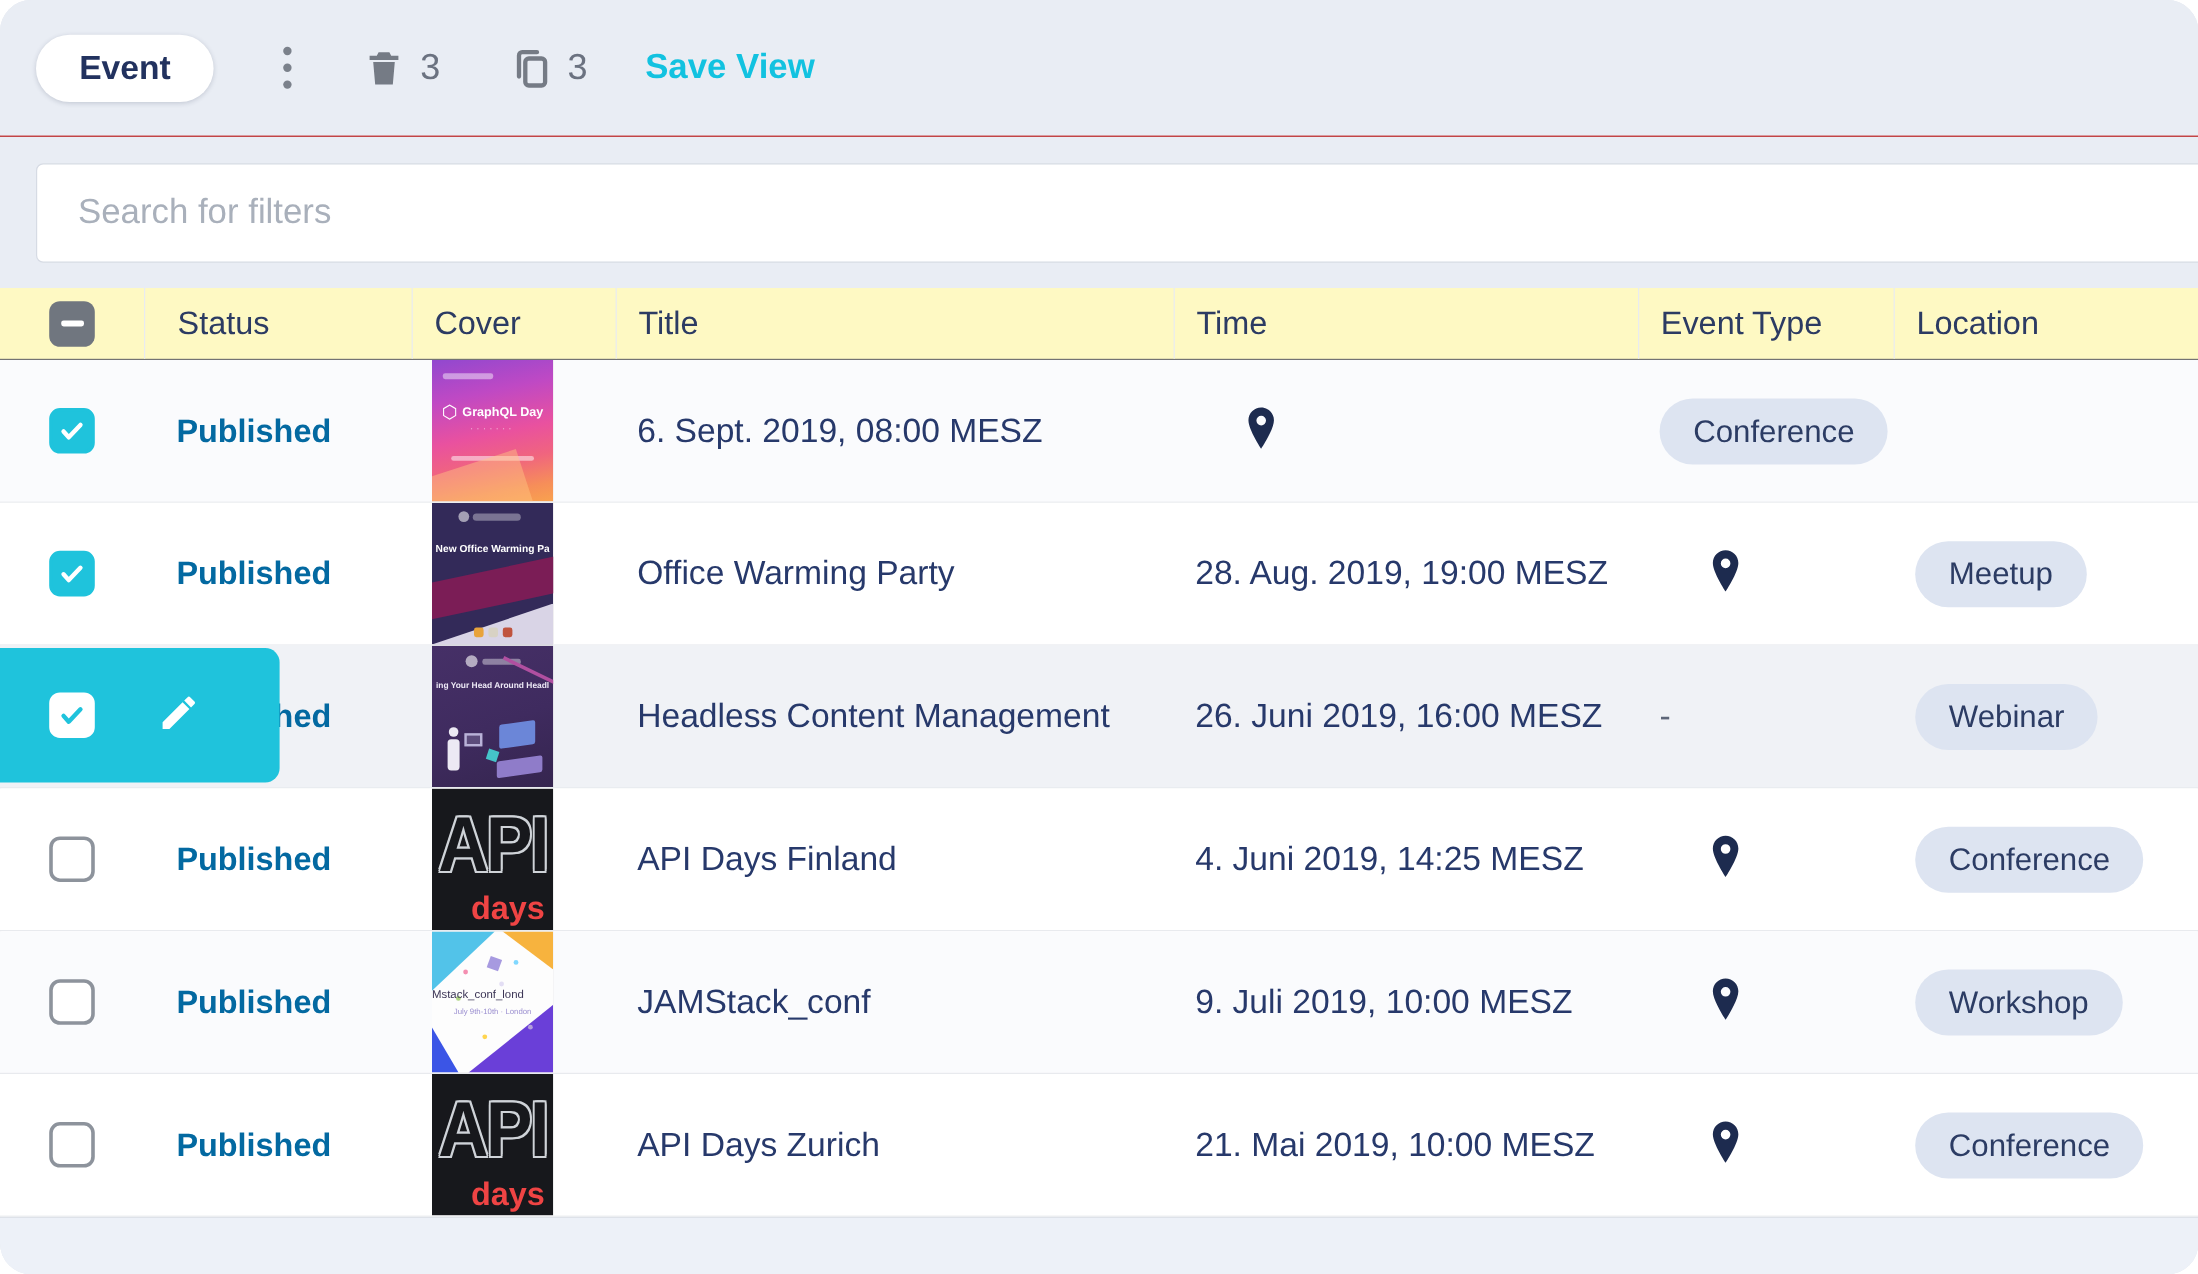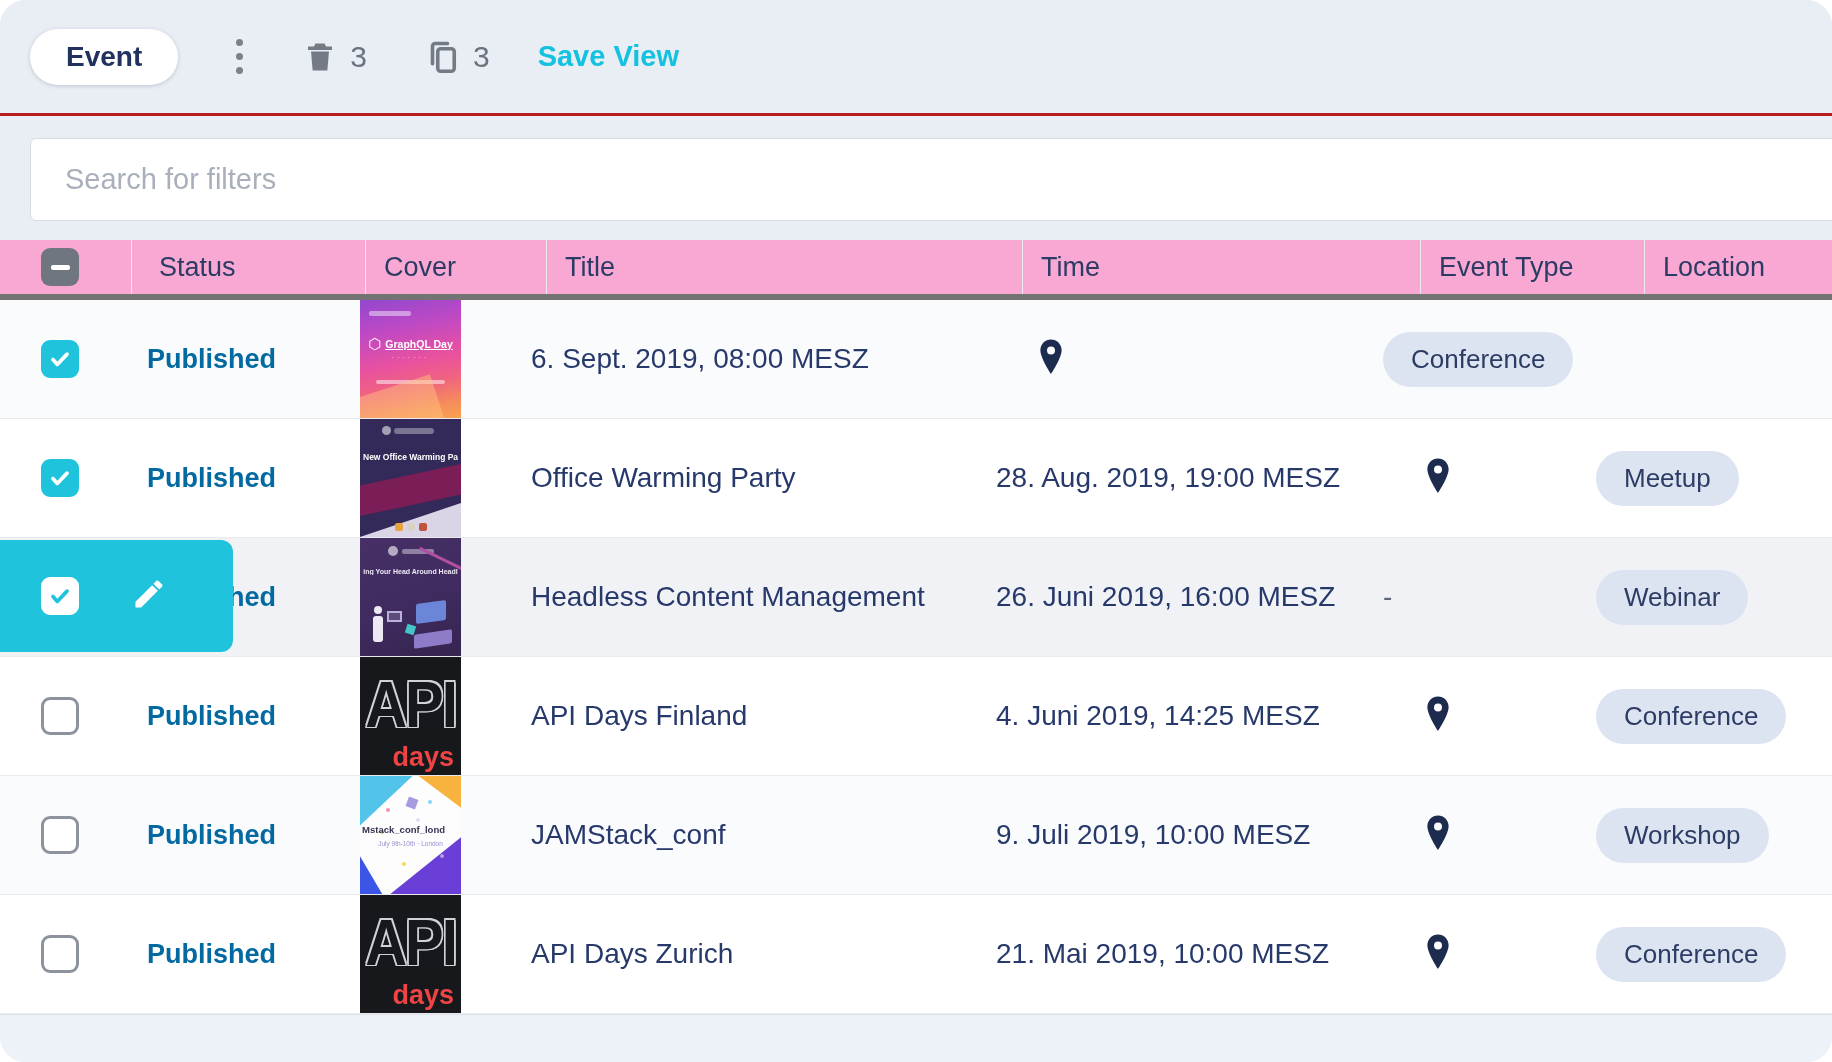--- a/index.html
+++ b/index.html
@@ -13,28 +13,28 @@
     font-family:inherit;font-size:28px;font-weight:600;color:#22325f;display:flex;align-items:center;
     box-shadow:0 1px 4px rgba(40,50,80,.20);cursor:pointer;}
   .kebab{margin-left:56px;width:10px;display:flex;flex-direction:column;align-items:center;gap:7px;cursor:pointer;}
   .kebab i{width:7px;height:7px;border-radius:50%;background:#7b818b;}
   .tool-ic{margin-left:58px;display:flex;align-items:center;cursor:pointer;}
   .tool-ic svg{display:block;}
   .tool-count{margin-left:12px;font-size:30px;font-weight:500;color:#6b7280;}
   .save-view{margin-left:48px;font-size:29px;font-weight:700;color:#12c2e0;cursor:pointer;}
 
   
-  .filter-band{height:127px;background:#e9edf4;border-top:3px solid #b91c1c;position:relative;}
+  .filter-band{height:127px;background:#e9edf4;border-top:1px solid #b91c1c;position:relative;}
   .filter-input{position:absolute;left:30px;top:22px;width:1810px;height:83px;border:1px solid #d6dbe4;border-radius:6px;
     background:#ffffff;font-family:inherit;font-size:29px;color:#4a5568;padding:0 34px;outline:none;}
   .filter-input::placeholder{color:#a9b0bb;}
 
   
   .grid{display:grid;grid-template-columns:120px 223px 170px 465px 387px 213px 254px;}
-  .thead{height:60px;background:#f9a8d4;border-bottom:6px solid #737373;gap:11px;}
+  .thead{height:60px;background:#fef9c3;border-bottom:1px solid #737373;}
   .thead .hc{display:flex;align-items:center;border-left:1px solid #e9ebf0;}
   .thead .hc:first-child{border-left:none;justify-content:flex-start;padding-left:41px;}
   .hdr-label{font-size:27px;font-weight:500;color:#2c3b63;padding-left:18px;}
   .hdr-label.status{padding-left:27px;}
 
   .row{height:119px;border-bottom:1px solid #e8eaee;position:relative;background:#ffffff;cursor:pointer;}
   .tbody .row:nth-child(odd){background:#fafbfd;}
   .tbody .row.editing{background:#f0f2f6;}
   .cell{display:flex;align-items:center;overflow:hidden;}
 
@@ -66,21 +66,21 @@
 
   
   .c-cover{padding-left:17px;}
   .cover{width:101px;height:118px;position:relative;overflow:hidden;flex:0 0 auto;background:#ddd;}
   .cov{position:absolute;inset:0;}
 
   .cov-gql{background:linear-gradient(168deg,#9148cf 0%,#bf49c4 26%,#e9519f 52%,#f0647f 70%,#f68e59 88%,#f9a24e 100%);}
   .gql-bar{position:absolute;top:11px;left:9px;width:42px;height:5px;background:rgba(255,255,255,.45);border-radius:2px;}
   .gql-row{position:absolute;top:36px;left:0;right:0;display:flex;align-items:center;justify-content:center;gap:4px;}
   .gql-hex{color:#fff;font-size:15px;line-height:1;}
-  .gql-t{color:#fff;font-weight:700;font-size:10.5px;white-space:nowrap;text-decoration:underline;}
+  .gql-t{color:#fff;font-weight:700;font-size:10.5px;white-space:nowrap;}
   .gql-dots{position:absolute;top:54px;left:0;right:0;text-align:center;color:rgba(255,255,255,.65);font-size:7px;letter-spacing:3px;}
   .gql-sub{position:absolute;top:80px;left:16px;right:16px;height:4px;background:rgba(255,255,255,.5);border-radius:2px;}
   .cov-gql::after{content:'';position:absolute;bottom:-20px;left:-30px;width:110px;height:48px;background:rgba(255,200,130,.45);transform:rotate(-18deg);}
 
   .cov-ofc{background:#332a59;}
   .ofc-logo{position:absolute;top:9px;left:34px;width:40px;height:6px;background:rgba(255,255,255,.35);border-radius:3px;}
   .ofc-logo::before{content:'';position:absolute;left:-12px;top:-2px;width:9px;height:9px;border-radius:50%;background:rgba(255,255,255,.55);}
   .ofc-t{position:absolute;top:33px;left:3px;right:3px;text-align:center;color:#fff;font-size:8.5px;font-weight:700;white-space:nowrap;overflow:hidden;}
   .ofc-wedge{position:absolute;top:56px;left:-10px;right:-10px;height:30px;background:#7b1d56;transform:rotate(-12deg);}
   .ofc-floor{position:absolute;bottom:0;left:0;right:0;height:34px;background:#d9d4e6;clip-path:polygon(0 100%,100% 0,100% 100%);}
@@ -108,21 +108,21 @@
     color:#17181c;letter-spacing:-2px;transform:scaleY(1.12);transform-origin:top;
     text-shadow:-1.5px -1.5px 0 #cfd3d8,1.5px -1.5px 0 #cfd3d8,-1.5px 1.5px 0 #cfd3d8,1.5px 1.5px 0 #cfd3d8,0 -1.5px 0 #cfd3d8,0 1.5px 0 #cfd3d8,-1.5px 0 0 #cfd3d8,1.5px 0 0 #cfd3d8;}
   .api-small{position:absolute;bottom:2px;right:7px;color:#ef4444;font-size:27px;font-weight:700;letter-spacing:0;}
 
   .cov-jam{background:#fdfdfd;}
   .jam-tl{position:absolute;inset:0;background:#52c3e9;clip-path:polygon(0 0,52% 0,0 42%);}
   .jam-tr{position:absolute;inset:0;background:#f7b33e;clip-path:polygon(58% 0,100% 0,100% 27%);}
   .jam-br{position:absolute;inset:0;background:#6a3fd8;clip-path:polygon(100% 52%,100% 100%,30% 100%);}
   .jam-bl{position:absolute;inset:0;background:#3b55e6;clip-path:polygon(0 68%,22% 100%,0 100%);}
   .jam-cube{position:absolute;top:22px;left:47px;width:10px;height:10px;background:#a79ae0;transform:rotate(20deg);}
-  .jam-t1{position:absolute;top:48px;left:0;right:16px;text-align:right;color:#3a3354;font-weight:700;font-size:9.5px;white-space:nowrap;}
+  .jam-t1{position:absolute;top:48px;left:0;right:16px;text-align:left;color:#3a3354;font-weight:400;font-size:9.5px;white-space:nowrap;}
   .jam-t2{position:absolute;top:64px;left:0;right:0;text-align:center;color:#9b8fd0;font-size:6.5px;white-space:nowrap;}
   .jam-dot{position:absolute;top:32px;left:26px;width:4px;height:4px;border-radius:50%;background:#f48fb1;
     box-shadow:42px -8px 0 #80d8ff,16px 54px 0 #ffd54f,54px 46px 0 #b39ddb,-6px 22px 0 #aed581,30px 10px 0 #e3def4;}
 
   
   .footer{height:48px;background:#edf1f8;border-top:1px solid #dee2e9;}
 </style>
 </head>
 <body>
 

